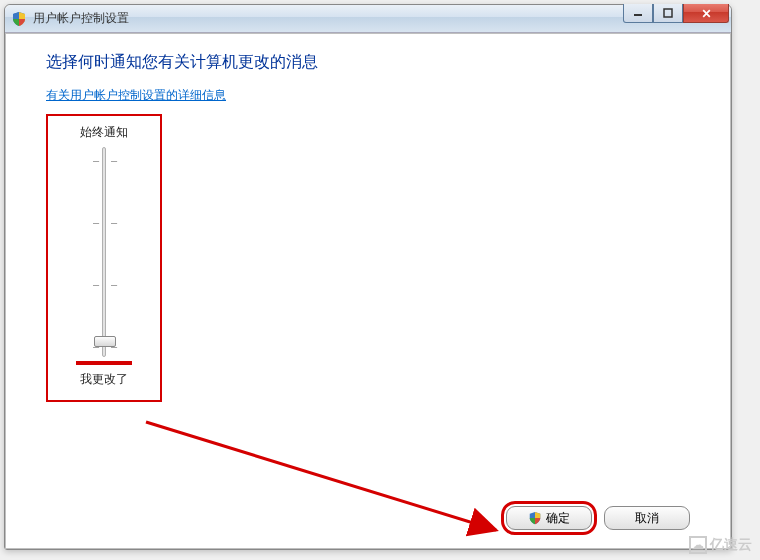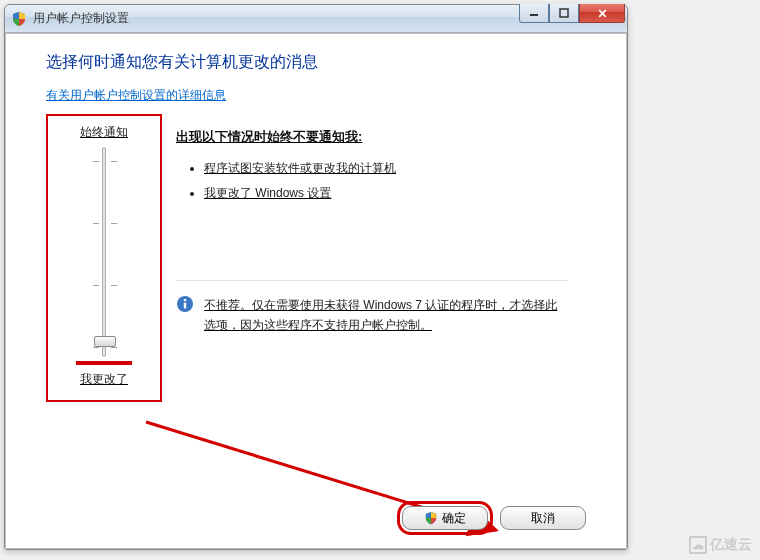--- a/index.html
+++ b/index.html
@@ -6,21 +6,21 @@
     body {
       font-family: "Microsoft YaHei", "Segoe UI", Tahoma, sans-serif;
       font-size: 12px;
       background: #f0f0f0;
       width: 760px;
       height: 560px;
       position: relative;
       overflow: hidden;
     }
     .window {
-      width: 624px;
+      width: 728px;
       height: 546px;
       margin: 4px;
       background: linear-gradient(to bottom, #f7f7f7 0%, #ebebeb 100%);
       border: 1px solid #888;
       border-radius: 6px 6px 3px 3px;
       box-shadow: 0 2px 6px rgba(0,0,0,0.2);
       position: relative;
     }
     .titlebar {
       height: 28px;
@@ -88,22 +88,21 @@
       line-height: 1.6;
     }
     .link {
       color: #0066cc;
       text-decoration: underline;
       cursor: pointer;
     }
     .main-row {
       display: flex;
       margin-top: 10px;
-      gap: 8px;
-      text-decoration: underline;
+      gap: 16px;
     }
     .slider-box {
       border: 2px solid #d40000;
       padding: 8px 10px 12px 10px;
       width: 116px;
       position: relative;
     }
     .slider-top-label, .slider-bottom-label {
       text-align: center;
       font-size: 12px;
@@ -292,37 +291,20 @@
                   <span>–</span>
                   <span>–</span>
                 </div>
               <div class="thumb" style="top:188px"></div>
             </div>
           </div>
           <div class="red-underline"></div>
           <div class="slider-bottom-label">我更改了</div>
         </div>
 
-        <div class="right-box">
-          <div class="right-title">出现以下情况时始终不要通知我:</div>
-          <ul class="bullets">
-            <li>程序试图安装软件或更改我的计算机</li>
-            <li>我更改了 Windows 设置</li>
-          </ul>
-          <div class="info-row">
-            <span class="info-icon">
-              <svg viewBox="0 0 18 18">
-                  <circle cx="9" cy="9" r="8" fill="#3b78c4"></circle>
-                  <circle cx="9" cy="5" r="1.3" fill="#fff"></circle>
-                  <rect x="7.8" y="7.5" width="2.4" height="6" rx="1" fill="#fff"></rect>
-                </svg>
-            </span>
-            <div class="info-text">不推荐。仅在需要使用未获得 Windows 7 认证的程序时，才选择此选项，因为这些程序不支持用户帐户控制。</div>
-          </div>
-        </div>
       </div>
 
       <svg class="annotation-arrow" width="390" height="140">
         <defs>
           <marker id="ah" markerWidth="12" markerHeight="12" refX="9" refY="5" orient="auto">
             <path d="M0 0 L10 5 L0 10 Z" fill="#d40000"></path>
           </marker>
         </defs>
         <line x1="10" y1="10" x2="360" y2="118" stroke="#d40000" stroke-width="3" marker-end="url(#ah)"></line>
       </svg>

